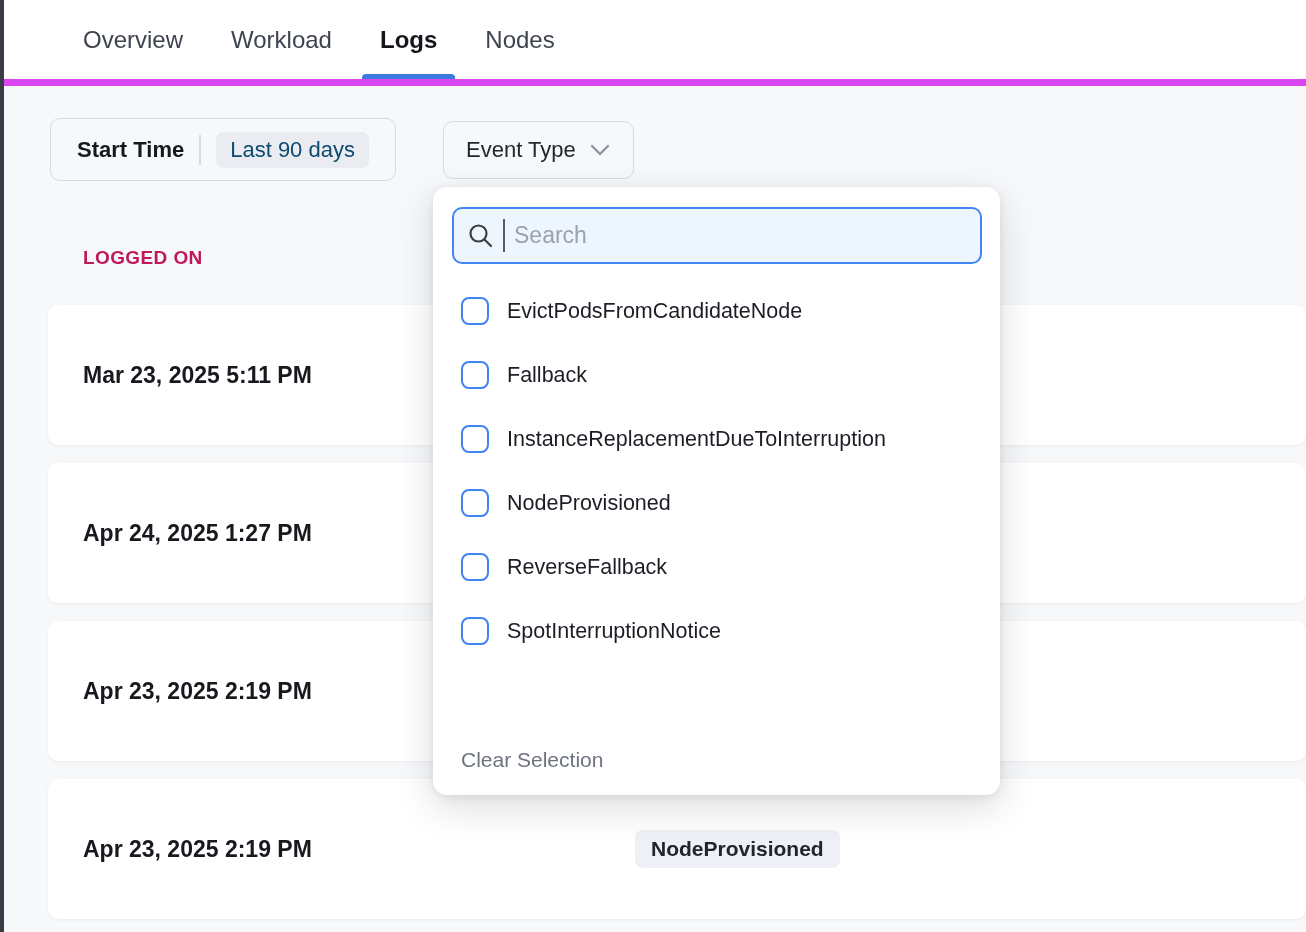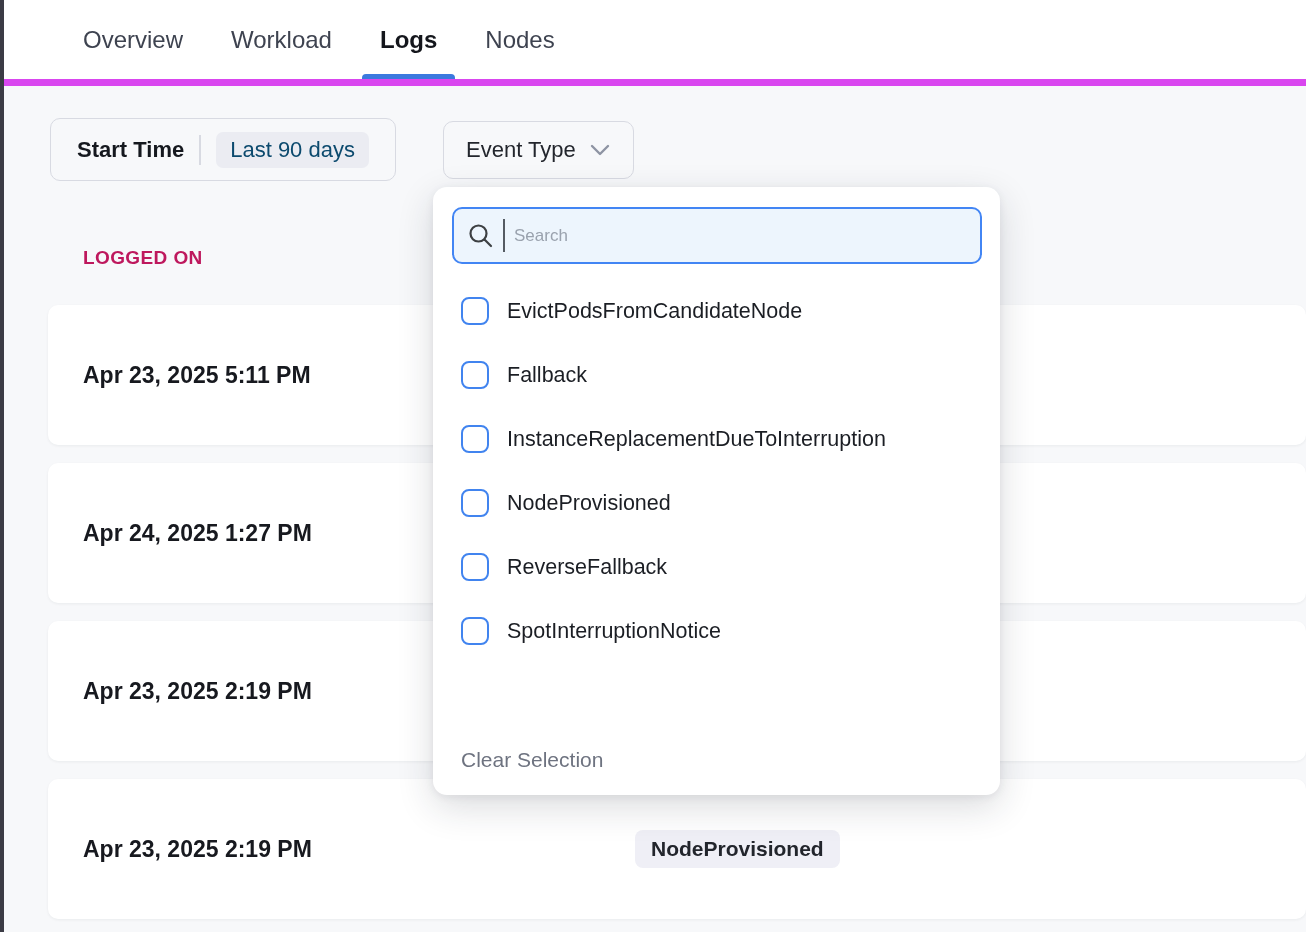--- a/index.html
+++ b/index.html
@@ -96,21 +96,21 @@
   }
   .search-box svg { flex: 0 0 auto; }
   .search-caret {
     width: 2px; height: 33px; background: #555b63; flex: 0 0 auto;
     animation: blink 1.1s step-end infinite;
   }
   @keyframes blink { 50% { opacity: 0; } }
   .search-input {
     flex: 1; border: none; outline: none; background: transparent;
     font-family: "Liberation Sans", sans-serif;
-    font-size: 17px; color: #404040; height: 100%;
+    font-size: 23px; color: #404040; height: 100%;
   }
   .search-input::placeholder { color: #9aa2ae; opacity: 1; }
 
   .options { position: absolute; left: 28px; top: 92px; right: 20px; }
   .option { height: 64px; display: flex; align-items: center; gap: 18px; cursor: pointer; }
   .checkbox {
     width: 28px; height: 28px; border: 2px solid #4184ef; border-radius: 8px;
     background: #ffffff; flex: 0 0 auto;
   }
   .option-label { font-size: 21.5px; color: #1b1e24; white-space: nowrap; }
@@ -154,21 +154,21 @@
   <span style="display:flex;align-items:center;">
     <svg width="22" height="14" viewBox="0 0 22 14" fill="none">
       <polyline points="3,3 11,11 19,3" stroke="#8e94a3" stroke-width="2.4" stroke-linecap="round" stroke-linejoin="round"></polyline>
     </svg>
   </span>
 </div>
 
 <div class="col-header">LOGGED ON</div>
 
 <div class="log-row row-1">
-  <span class="row-date">Apr 23, 2025 5:11 PM</span>
+  <span class="row-date">Mar 23, 2025 5:11 PM</span>
 </div>
 <div class="log-row row-2">
   <span class="row-date">Apr 24, 2025 1:27 PM</span>
 </div>
 <div class="log-row row-3">
   <span class="row-date">Apr 23, 2025 2:19 PM</span>
 </div>
 <div class="log-row row-4">
   <span class="row-date">Apr 23, 2025 2:19 PM</span>
   <span class="event-badge">NodeProvisioned</span>

